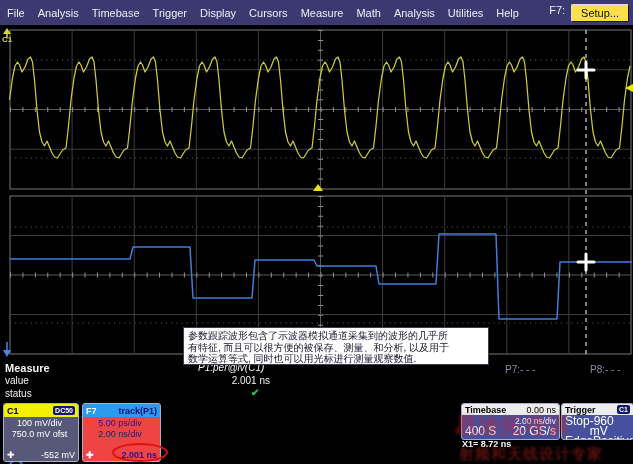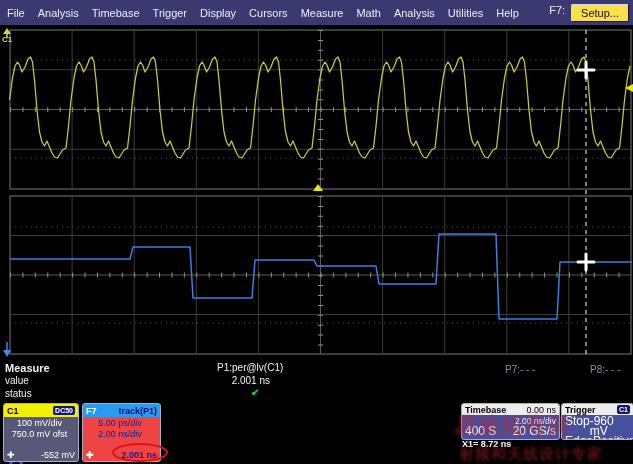--- a/index.html
+++ b/index.html
@@ -129,25 +129,30 @@
       <circle cx="16" cy="467" r="6.5" fill="none" stroke="#2f6fe0" stroke-width="2"></circle>
       <line x1="586" y1="30" x2="586" y2="354" stroke="#ffffff" stroke-width="1" stroke-dasharray="4 4"></line>
       <line x1="578" y1="70" x2="594" y2="70" stroke="#ffffff" stroke-width="3" stroke-linecap="round"></line>
       <line x1="586" y1="62" x2="586" y2="78" stroke="#ffffff" stroke-width="3" stroke-linecap="round"></line>
       <line x1="578" y1="262" x2="594" y2="262" stroke="#ffffff" stroke-width="3" stroke-linecap="round"></line>
       <line x1="586" y1="254" x2="586" y2="270" stroke="#ffffff" stroke-width="3" stroke-linecap="round"></line>
     </svg>
 
   <span class="trace-label" style="left:2px;top:35px;color:#d6d640;">C1</span>
 
+  <div id="annotation" class="ovl">
+    <div>参数跟踪波形包含了示波器模拟通道采集到的波形的几乎所</div>
+    <div>有特征, 而且可以很方便的被保存、测量、和分析, 以及用于</div>
+    <div>数学运算等式, 同时也可以用光标进行测量观察数值.</div>
+  </div>
 
   <div class="mtext" style="left:5px;top:362px;font-weight:bold;font-size:11px;">Measure</div>
   <div class="mtext" style="left:5px;top:375px;">value</div>
   <div class="mtext" style="left:5px;top:388px;">status</div>
-  <div class="mtext" style="left:217px;top:362px;">P1:per@lv(C1)</div>
+  <div class="mtext" style="left:198px;top:362px;font-style:italic;">P1:per@lv(C1)</div>
   <div class="mtext" style="left:215px;top:375px;width:55px;text-align:right;">2.001 ns</div>
   <div class="mtext ok" style="left:251px;top:387px;">✔</div>
   <div class="mtext dim" style="left:505px;top:364px;">P7:- - -</div>
   <div class="mtext dim" style="left:590px;top:364px;">P8:- - -</div>
 
   <div id="box-c1" class="box">
     <div class="hdr">
       <span>C1</span>
       <span class="badge">DC50</span>
     </div>

